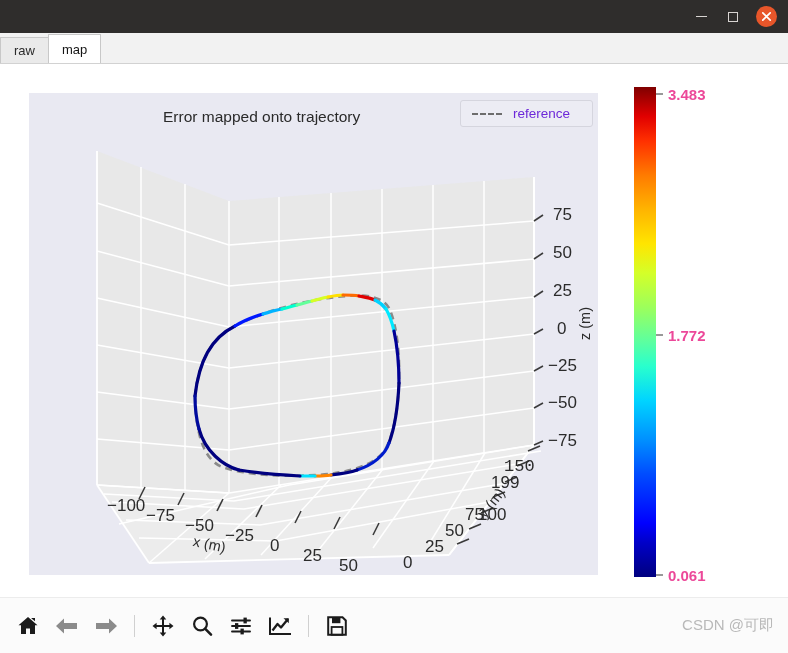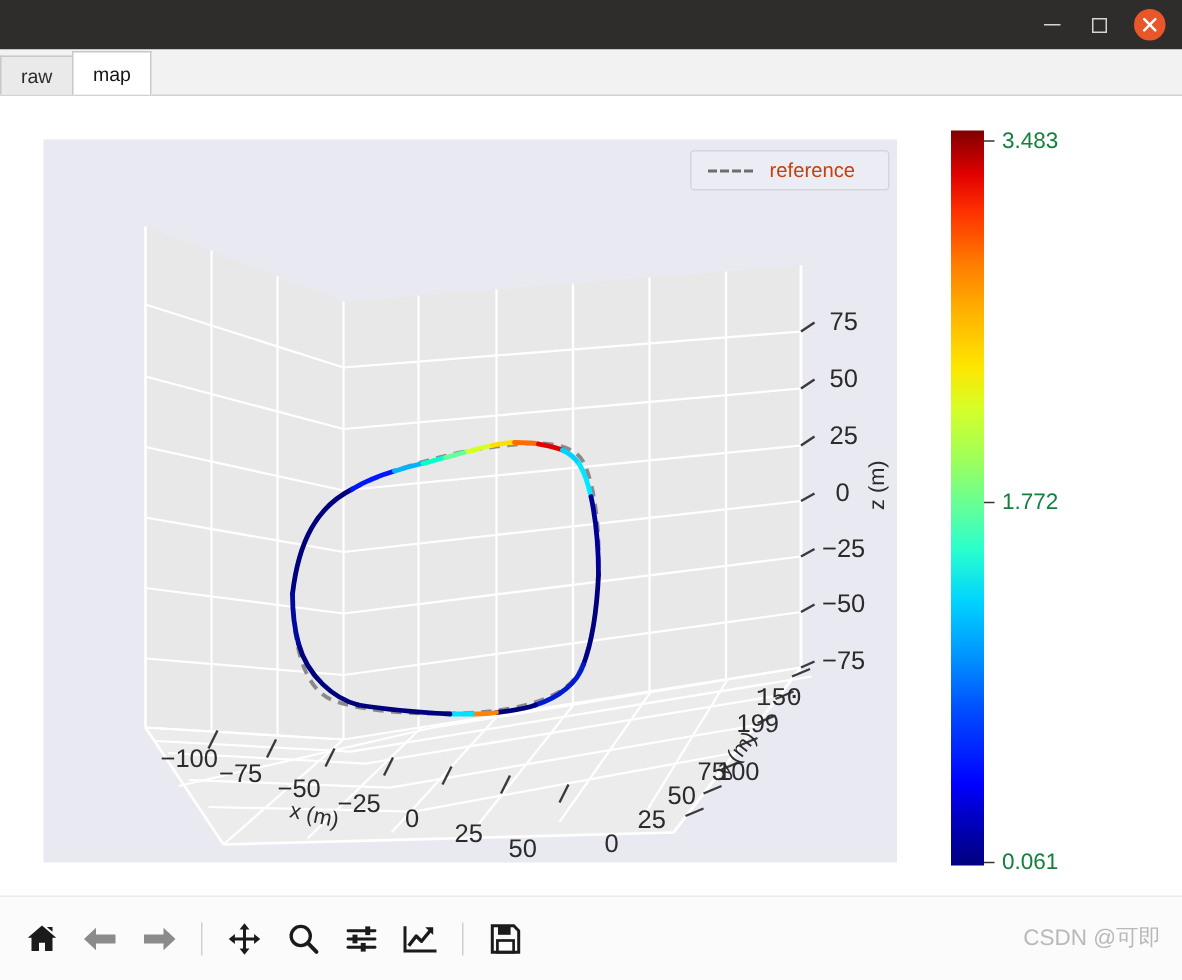--- a/index.html
+++ b/index.html
@@ -145,21 +145,21 @@
     gap: 11px;
     padding: 0 11px;
     box-sizing: border-box;
   }
   #legend .dash {
     width: 30px; height: 0;
     border-top: 2.2px dashed #6d6d6d;
   }
   #legend .ltext {
     font-size: 13.5px;
-    color: #c2410c;
+    color: #6d28d9;
     font-family: "Liberation Sans", sans-serif;
   }
 
   
   #colorbar-wrap {
     position: absolute;
     left: 634px; top: 23px;
     width: 140px; height: 494px;
   }
   #colorbar {
@@ -192,23 +192,24 @@
     align-items: center;
     gap: 5px;
     transform: translateY(-50%);
   }
   .cb-tick .tmark {
     width: 7px; height: 1.8px;
     background: #333333;
   }
   .cb-tick .tlab {
     font-size: 15px;
-    color: #15803d;
+    color: #ec4899;
     font-family: "Liberation Sans", sans-serif;
     white-space: nowrap;
+    font-weight: bold;
   }
 
   
   .tick-lab {
     position: absolute;
     font-size: 17px;
     color: #2b2b2b;
     font-family: "Liberation Sans", sans-serif;
     white-space: nowrap;
   }
@@ -450,20 +451,21 @@
     <span class="tick-lab" style="left:374px; top:460px;">0</span>
     <span class="tick-lab" style="left:396px; top:444px;">25</span>
     <span class="tick-lab" style="left:416px; top:428px;">50</span>
     <span class="tick-lab" style="left:436px; top:412px;">75</span>
     <span class="tick-lab" style="left:449px; top:388px;margin-top:24px;">100</span>
     <span class="tick-lab" style="left:462px; top:380px;">199</span>
     <span class="tick-lab" style="left:475px; top:364px;font-family:Liberation Mono, monospace;">150</span>
     <span class="axis-name" style="left:446px; top:418px; transform:rotate(-52deg); transform-origin:left top;">y (m)</span>
   </div>
 
+  <div id="plot-title">Error mapped onto trajectory</div>
 
   <div id="legend">
     <span class="dash"></span>
     <span class="ltext">reference</span>
   </div>
 
   <div id="colorbar-wrap">
     <div id="colorbar"></div>
     <div class="cb-tick" style="top:7px;">
       <span class="tmark"></span>

